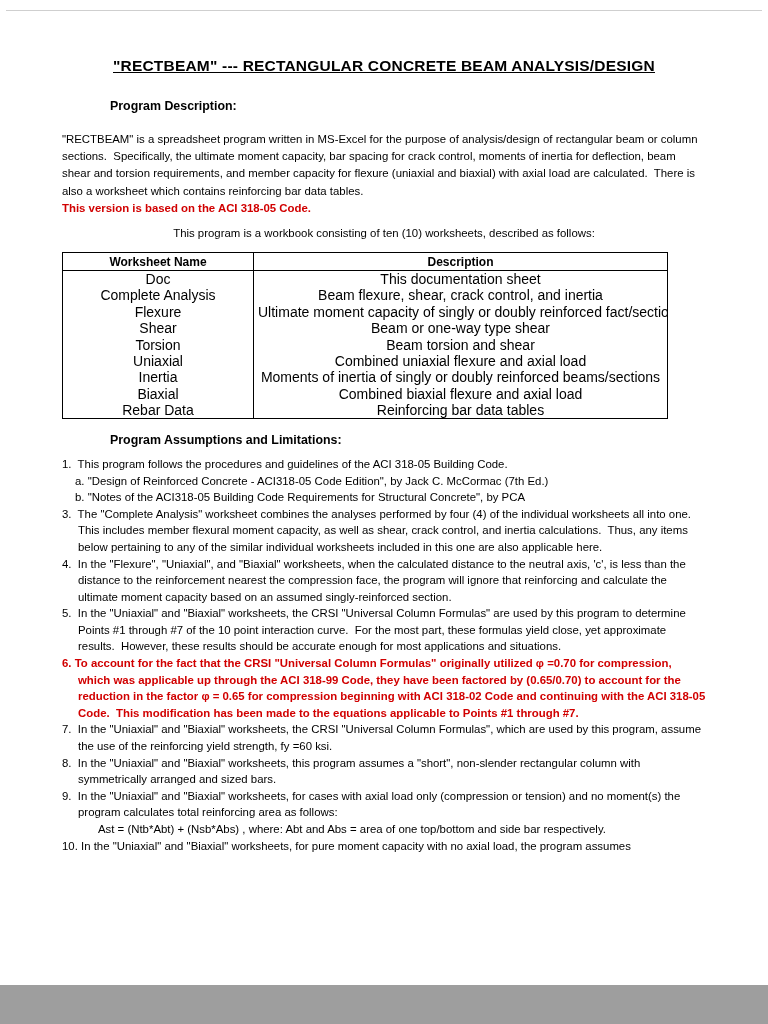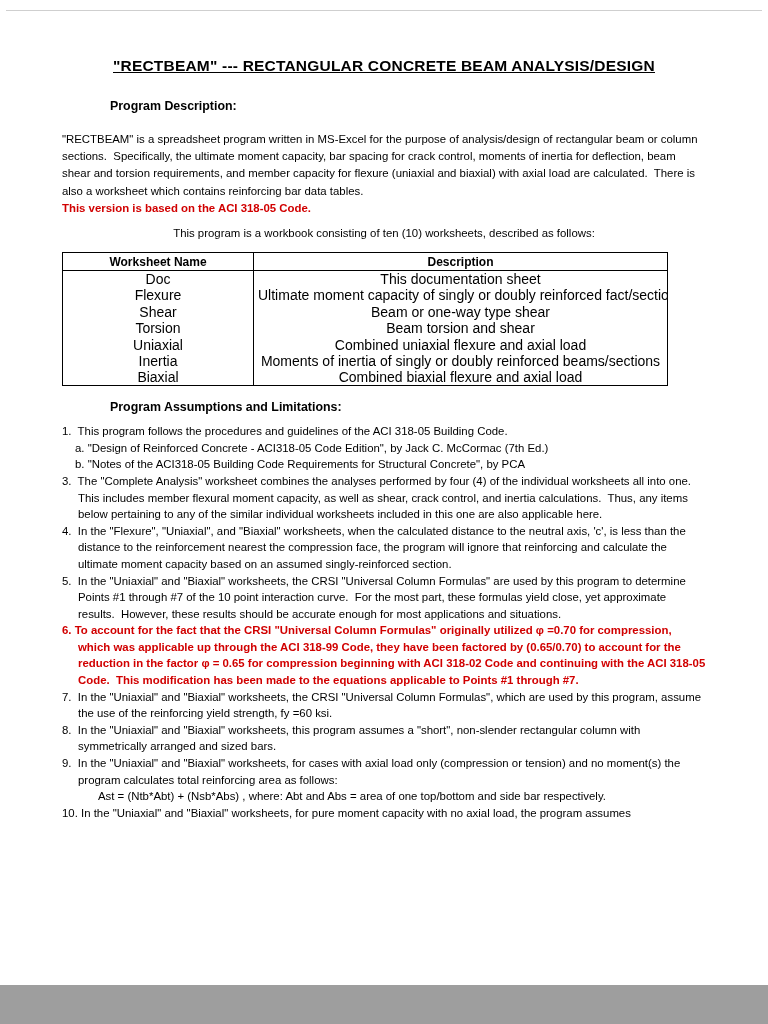--- a/index.html
+++ b/index.html
@@ -115,20 +115,24 @@
         <th>Worksheet Name</th>
         <th>Description</th>
       </tr>
     </thead>
     <tbody>
       <tr>
         <td>Doc</td>
         <td>This documentation sheet</td>
       </tr>
       <tr>
+        <td>Complete Analysis</td>
+        <td>Beam flexure, shear, crack control, and inertia</td>
+      </tr>
+      <tr>
         <td>Flexure</td>
         <td>Ultimate moment capacity of singly or doubly reinforced fact/sections</td>
       </tr>
       <tr>
         <td>Shear</td>
         <td>Beam or one-way type shear</td>
       </tr>
       <tr>
         <td>Torsion</td>
         <td>Beam torsion and shear</td>
@@ -138,20 +142,24 @@
         <td>Combined uniaxial flexure and axial load</td>
       </tr>
       <tr>
         <td>Inertia</td>
         <td>Moments of inertia of singly or doubly reinforced beams/sections</td>
       </tr>
       <tr>
         <td>Biaxial</td>
         <td>Combined biaxial flexure and axial load</td>
       </tr>
+      <tr>
+        <td>Rebar Data</td>
+        <td>Reinforcing bar data tables</td>
+      </tr>
     </tbody>
   </table>
 
   <h2 class="sec-heading second">Program Assumptions and Limitations:</h2>
 
   <div class="assumptions-list">
     <p class="item">1.  This program follows the procedures and guidelines of the ACI 318-05 Building Code.</p>
     <p class="item subline">a. "Design of Reinforced Concrete - ACI318-05 Code Edition", by Jack C. McCormac (7th Ed.)</p>
     <p class="item subline">b. "Notes of the ACI318-05 Building Code Requirements for Structural Concrete", by PCA</p>
     <p class="item">3.  The "Complete Analysis" worksheet combines the analyses performed by four (4) of the individual worksheets all into one.  This includes member flexural moment capacity, as well as shear, crack control, and inertia calculations.  Thus, any items below pertaining to any of the similar individual worksheets included in this one are also applicable here.</p>

